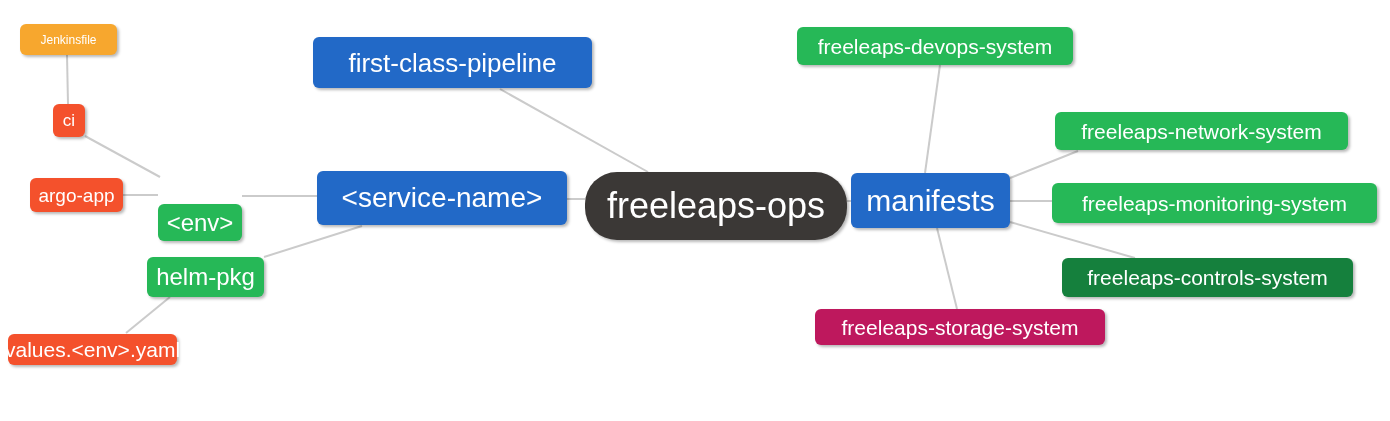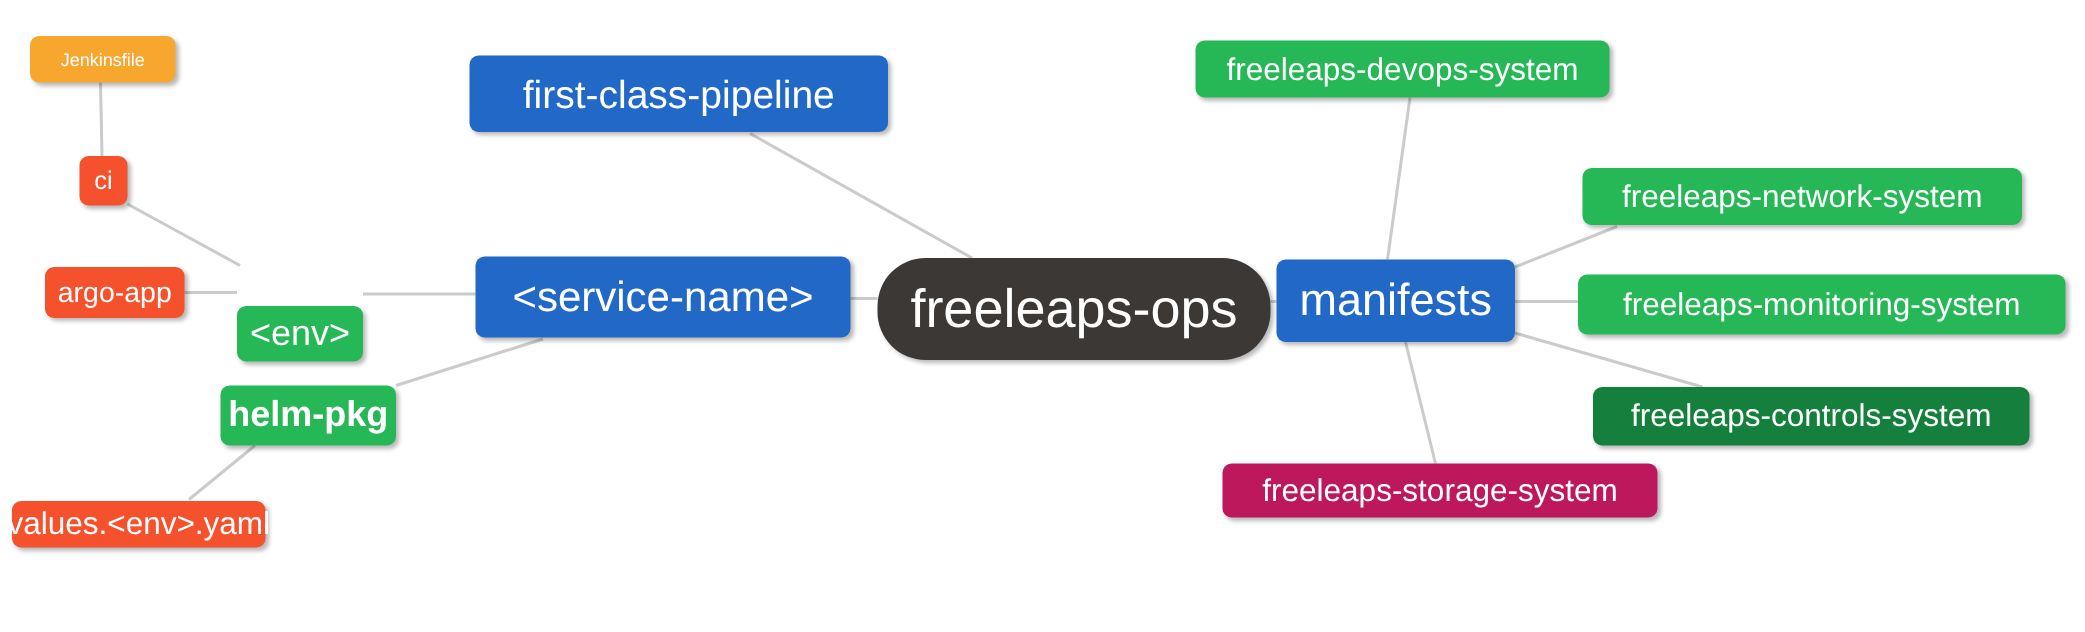--- a/index.html
+++ b/index.html
@@ -51,21 +51,21 @@
       <line x1="1010" y1="201" x2="1052" y2="201" stroke="#cbcbcb" stroke-width="2"></line>
       <line x1="1010" y1="222" x2="1135" y2="258" stroke="#cbcbcb" stroke-width="2"></line>
       <line x1="937" y1="228" x2="957" y2="309" stroke="#cbcbcb" stroke-width="2"></line>
     </svg>
   <div id="nodes">
       <div class="node" style="left: 585px; top: 172px; width: 262px; height: 68px; font-size: 36px; background: rgb(59, 56, 54); color: rgb(255, 255, 255); border-radius: 32px;">freeleaps-ops</div>
       <div class="node" style="left: 313px; top: 37px; width: 279px; height: 51px; font-size: 26px; background: rgb(34, 105, 199); color: rgb(255, 255, 255);">first-class-pipeline</div>
       <div class="node" style="left: 317px; top: 171px; width: 250px; height: 54px; font-size: 28px; background: rgb(34, 105, 199); color: rgb(255, 255, 255);">&lt;service-name&gt;</div>
       <div class="node" style="left: 851px; top: 173px; width: 159px; height: 55px; font-size: 30px; background: rgb(34, 105, 199); color: rgb(255, 255, 255);">manifests</div>
       <div class="node" style="left: 158px; top: 176px; width: 84px; height: 37px; font-size: 24px; background: rgb(38, 184, 87); color: rgb(255, 255, 255); margin-top: 28px;">&lt;env&gt;</div>
-      <div class="node" style="left: 147px; top: 257px; width: 117px; height: 40px; font-size: 24px; background: rgb(38, 184, 87); color: rgb(255, 255, 255); font-weight: bold;">helm-pkg</div>
+      <div class="node" style="left: 147px; top: 257px; width: 117px; height: 40px; font-size: 24px; background: rgb(38, 184, 87); color: rgb(255, 255, 255);">helm-pkg</div>
       <div class="node" style="left: 20px; top: 24px; width: 97px; height: 31px; font-size: 12px; background: rgb(247, 167, 46); color: rgb(255, 255, 255);">Jenkinsfile</div>
       <div class="node" style="left: 53px; top: 104px; width: 32px; height: 33px; font-size: 17px; background: rgb(244, 81, 44); color: rgb(255, 255, 255); text-align: center;">ci</div>
       <div class="node" style="left: 30px; top: 178px; width: 93px; height: 34px; font-size: 19px; background: rgb(244, 81, 44); color: rgb(255, 255, 255);">argo-app</div>
       <div class="node" style="left: 8px; top: 334px; width: 169px; height: 31px; font-size: 21px; background: rgb(244, 81, 44); color: rgb(255, 255, 255);">values.&lt;env&gt;.yaml</div>
       <div class="node" style="left: 797px; top: 27px; width: 276px; height: 38px; font-size: 21px; background: rgb(38, 184, 87); color: rgb(255, 255, 255);">freeleaps-devops-system</div>
       <div class="node" style="left: 1055px; top: 112px; width: 293px; height: 38px; font-size: 21px; background: rgb(38, 184, 87); color: rgb(255, 255, 255);">freeleaps-network-system</div>
       <div class="node" style="left: 1052px; top: 183px; width: 325px; height: 40px; font-size: 21px; background: rgb(38, 184, 87); color: rgb(255, 255, 255);">freeleaps-monitoring-system</div>
       <div class="node" style="left: 1062px; top: 258px; width: 291px; height: 39px; font-size: 21px; background: #15803d; color: rgb(255, 255, 255);">freeleaps-controls-system</div>
       <div class="node" style="left: 815px; top: 309px; width: 290px; height: 36px; font-size: 21px; background: #be185d; color: rgb(255, 255, 255);">freeleaps-storage-system</div>
     </div>

